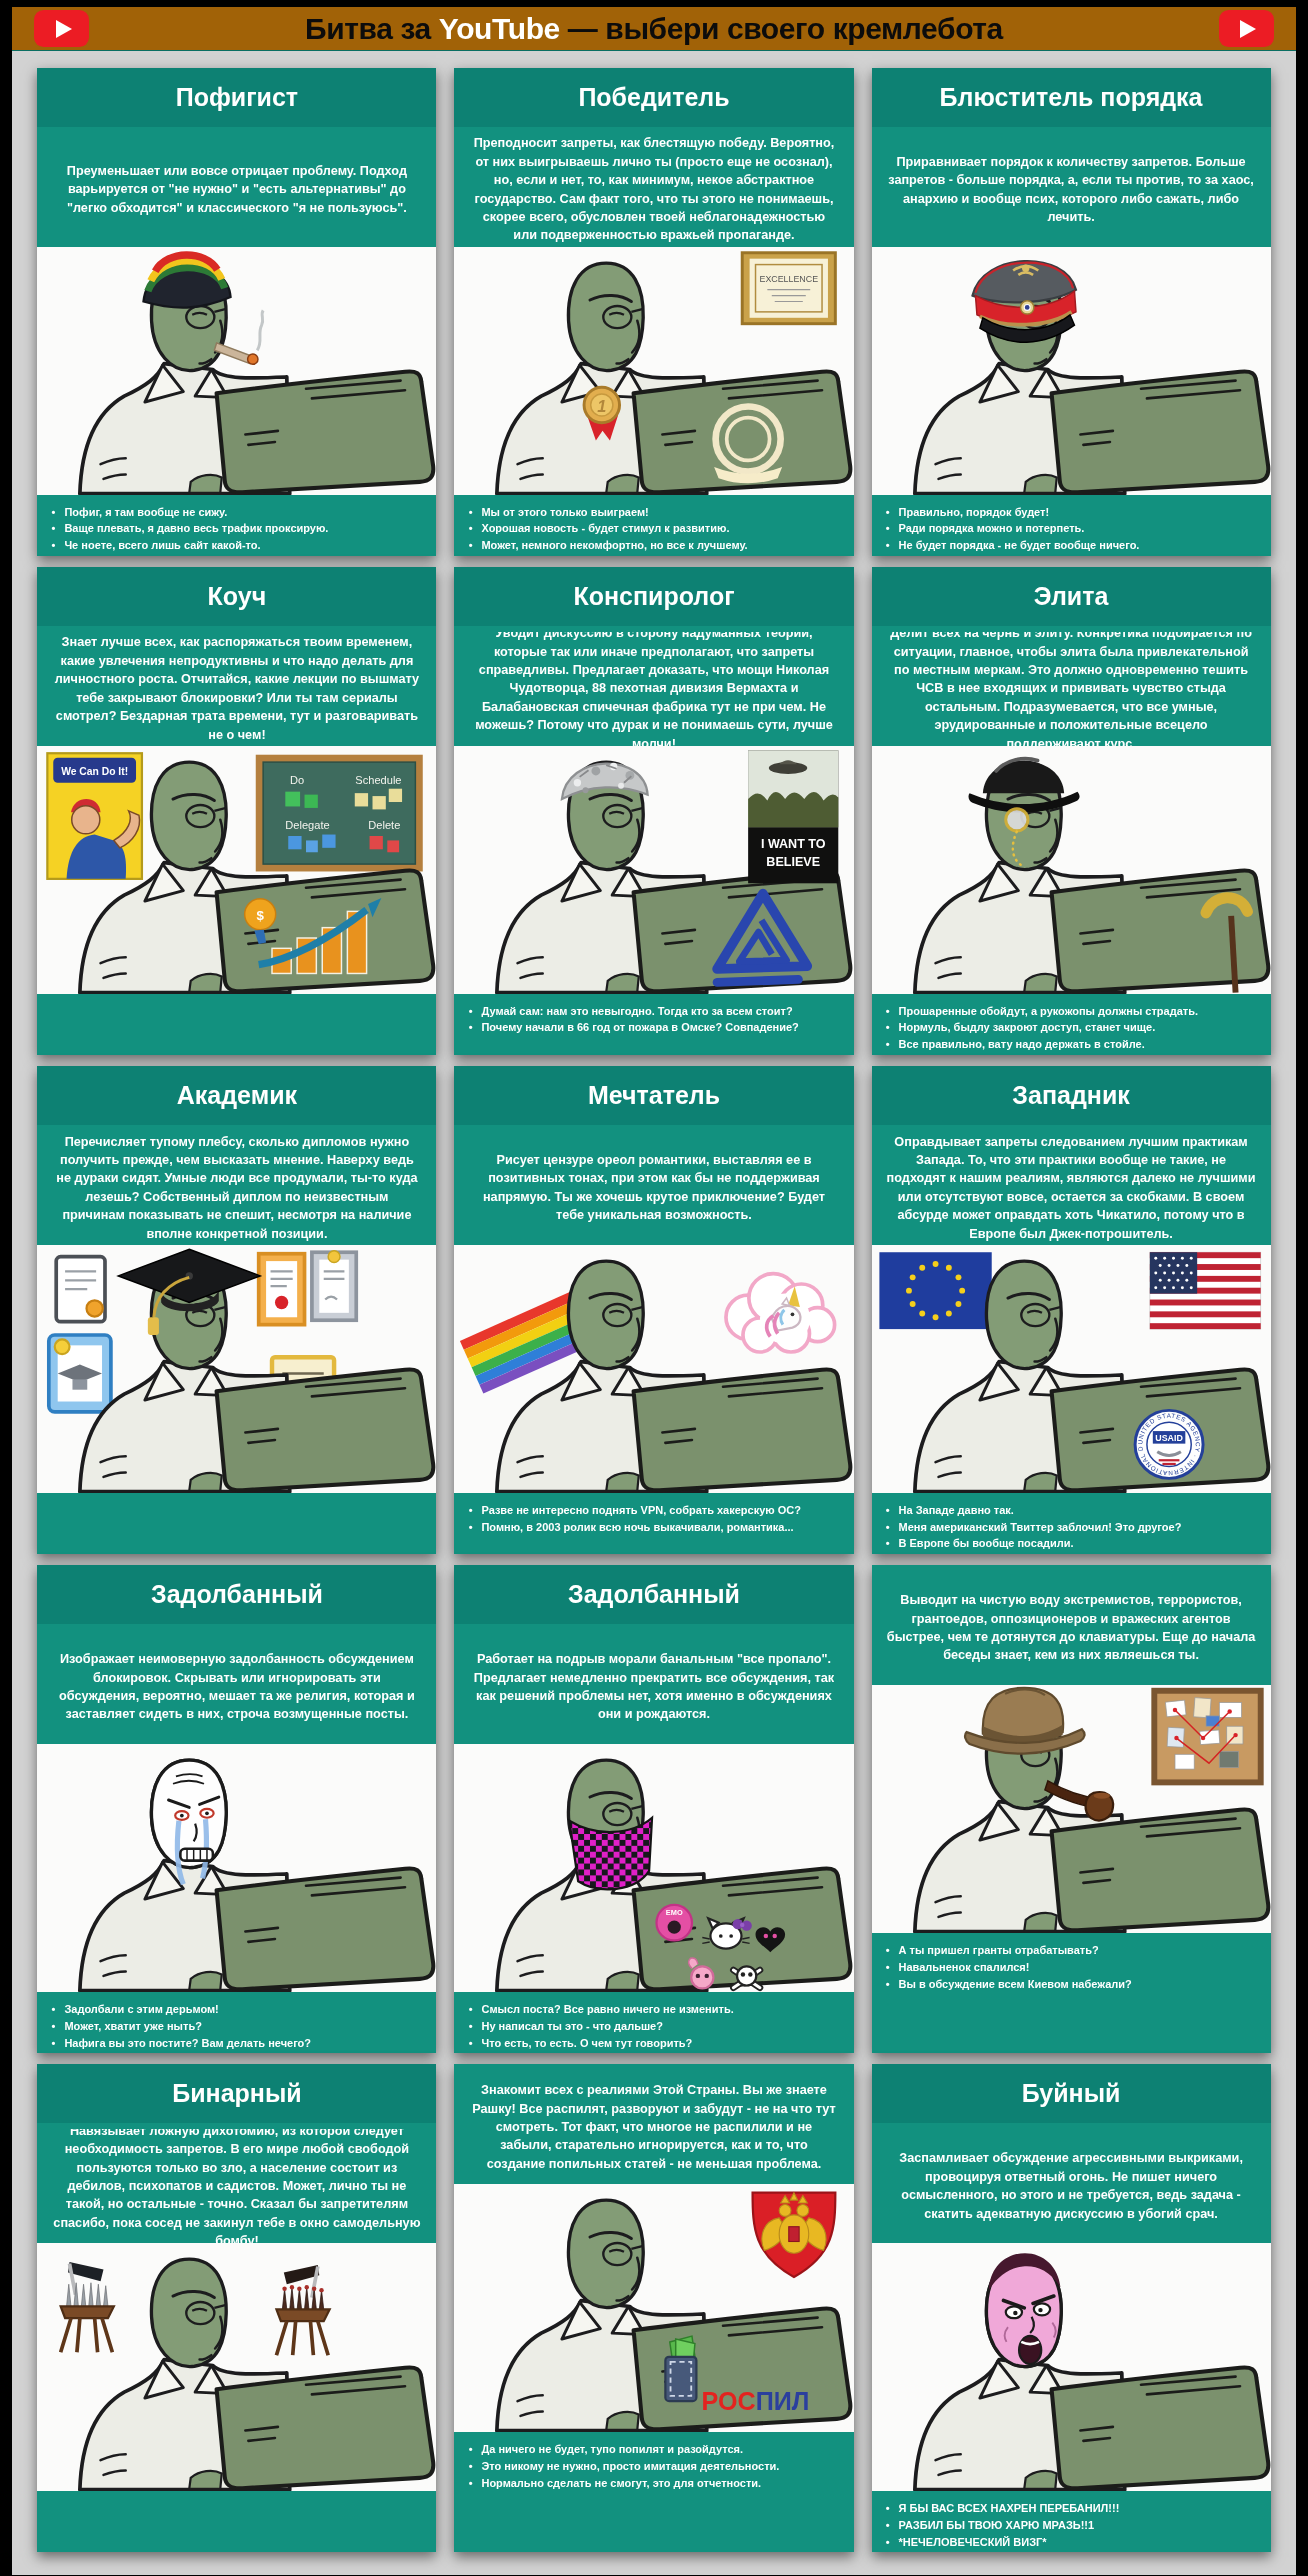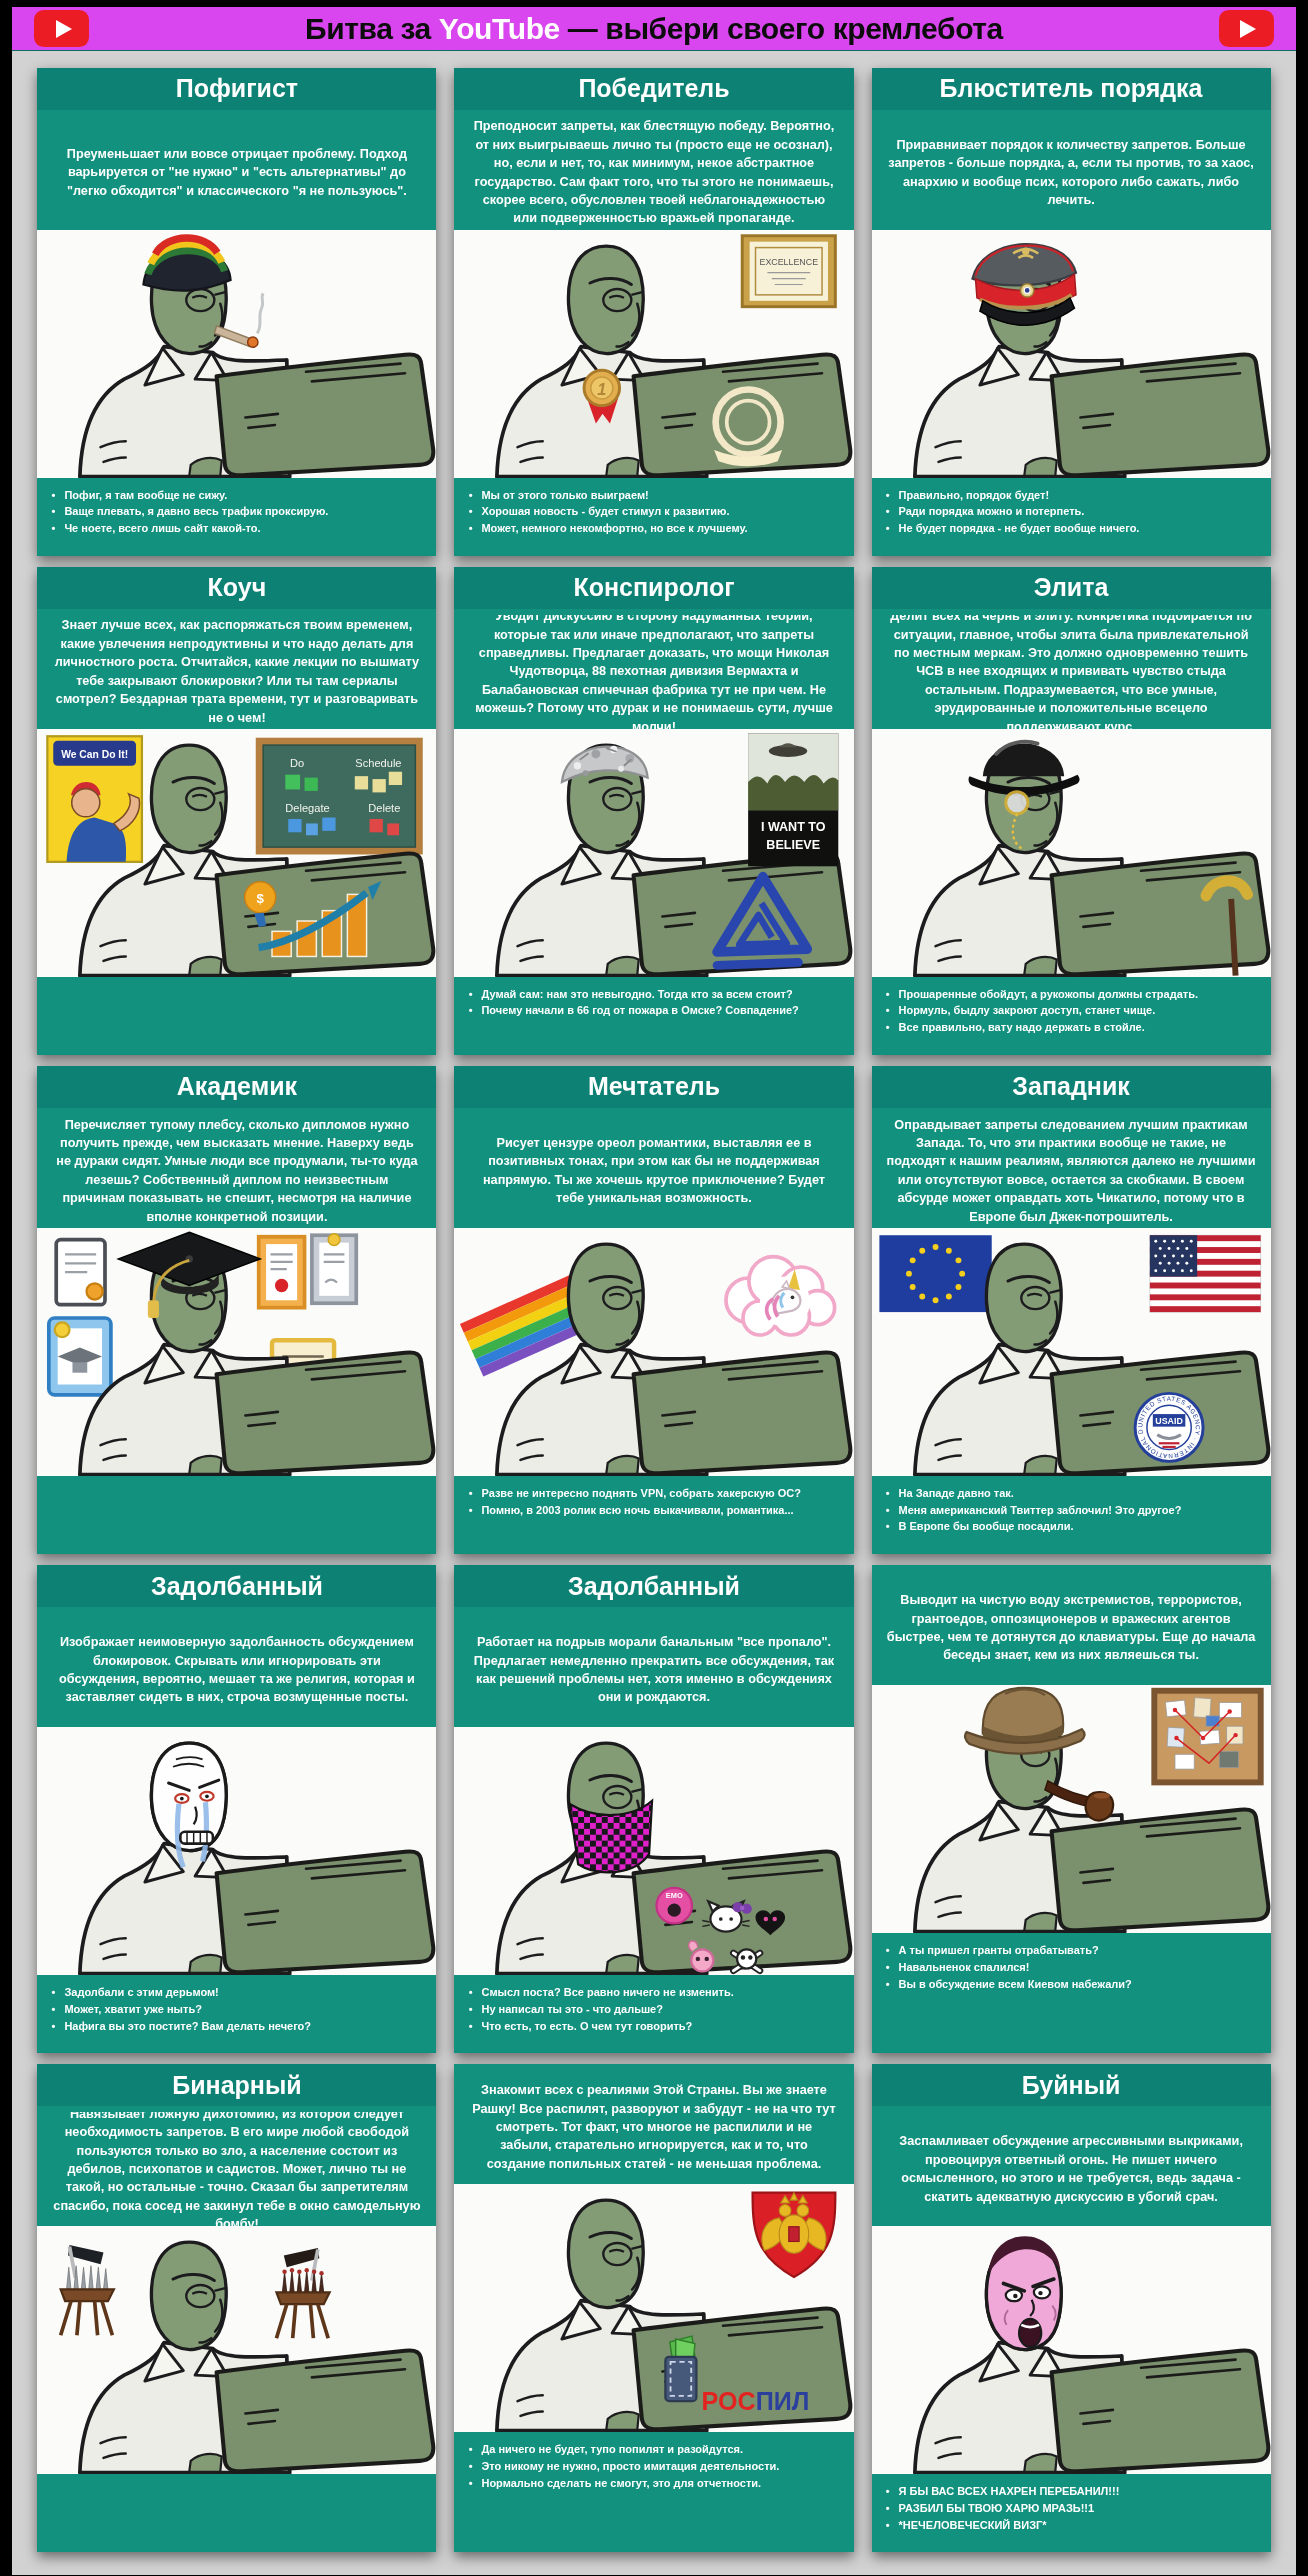--- a/index.html
+++ b/index.html
@@ -1,25 +1,25 @@
 <!DOCTYPE html>
 <html lang="ru" style="font-size:12px"><head>
 <meta charset="utf-8">
 <style>
   html,body{margin:0;padding:0;background:#000;}
   body{width:1308px;font-family:"Liberation Sans",sans-serif;}
   .frame{border:7.5px solid #000;border-left-width:12px;border-right-width:12px;border-bottom-width:21px;background:#d2d2d2;}
-  header{background:#d946ef;height:43px;display:flex;align-items:center;padding:0 22.4px;border-bottom:1.5px solid #0a6e62;justify-content:center;}
+  header{background:#a16207;height:43px;display:flex;align-items:center;padding:0 22.4px;border-bottom:1.5px solid #0a6e62;justify-content:center;}
   .yt{width:55px;height:37px;background:#ec1c24;border-radius:9.7px;display:flex;align-items:center;justify-content:center;flex:none;}
   .yt::after{content:"";display:block;width:0;height:0;border-left:16.5px solid #fff;border-top:9.7px solid transparent;border-bottom:9.7px solid transparent;margin-left:3.7px;}
   h1{flex:1;text-align:center;font-size:30px;font-weight:800;color:#0c0c0c;margin:0;letter-spacing:-0.4px;}
   h1 .brand{color:#fff;}
   .grid{display:grid;grid-template-columns:repeat(3,1fr);gap:11.2px 18px;padding:16.5px 25.4px 22.4px;}
   .card{background:#12917f;box-shadow:0 5.2px 12px rgba(0,0,0,.5);display:flex;flex-direction:column;height:488px;}
-  .card-title{background:#0d8173;color:#fff;font-size:25px;font-weight:700;text-align:center;height:42px;flex:none;display:flex;align-items:center;justify-content:center;}
+  .card-title{background:#0d8173;color:#fff;font-size:25px;font-weight:700;text-align:center;height:59px;flex:none;display:flex;align-items:center;justify-content:center;}
   .card-desc{color:#fff;font-size:12.7px;font-weight:700;line-height:1.45;text-align:center;height:114px;flex:none;display:flex;align-items:center;justify-content:center;padding:0 15px;overflow:hidden;margin-top:6px;}
   .card-art{background:#fbfbfa;height:248px;flex:none;overflow:hidden;}
   .card-art svg{width:100%;height:100%;display:block;}
   .card-bullets{flex:1;margin:0;padding:9px 12px 0;list-style:none;color:#fff;font-size:11px;font-weight:700;line-height:1.52;overflow:hidden;}
   .card-bullets li{padding-left:15px;position:relative;}
   .card-bullets li::before{content:"\2022";position:absolute;left:2.2px;}
   svg text{font-family:"Liberation Sans",sans-serif;}
 </style>
 </head>
 <body>

